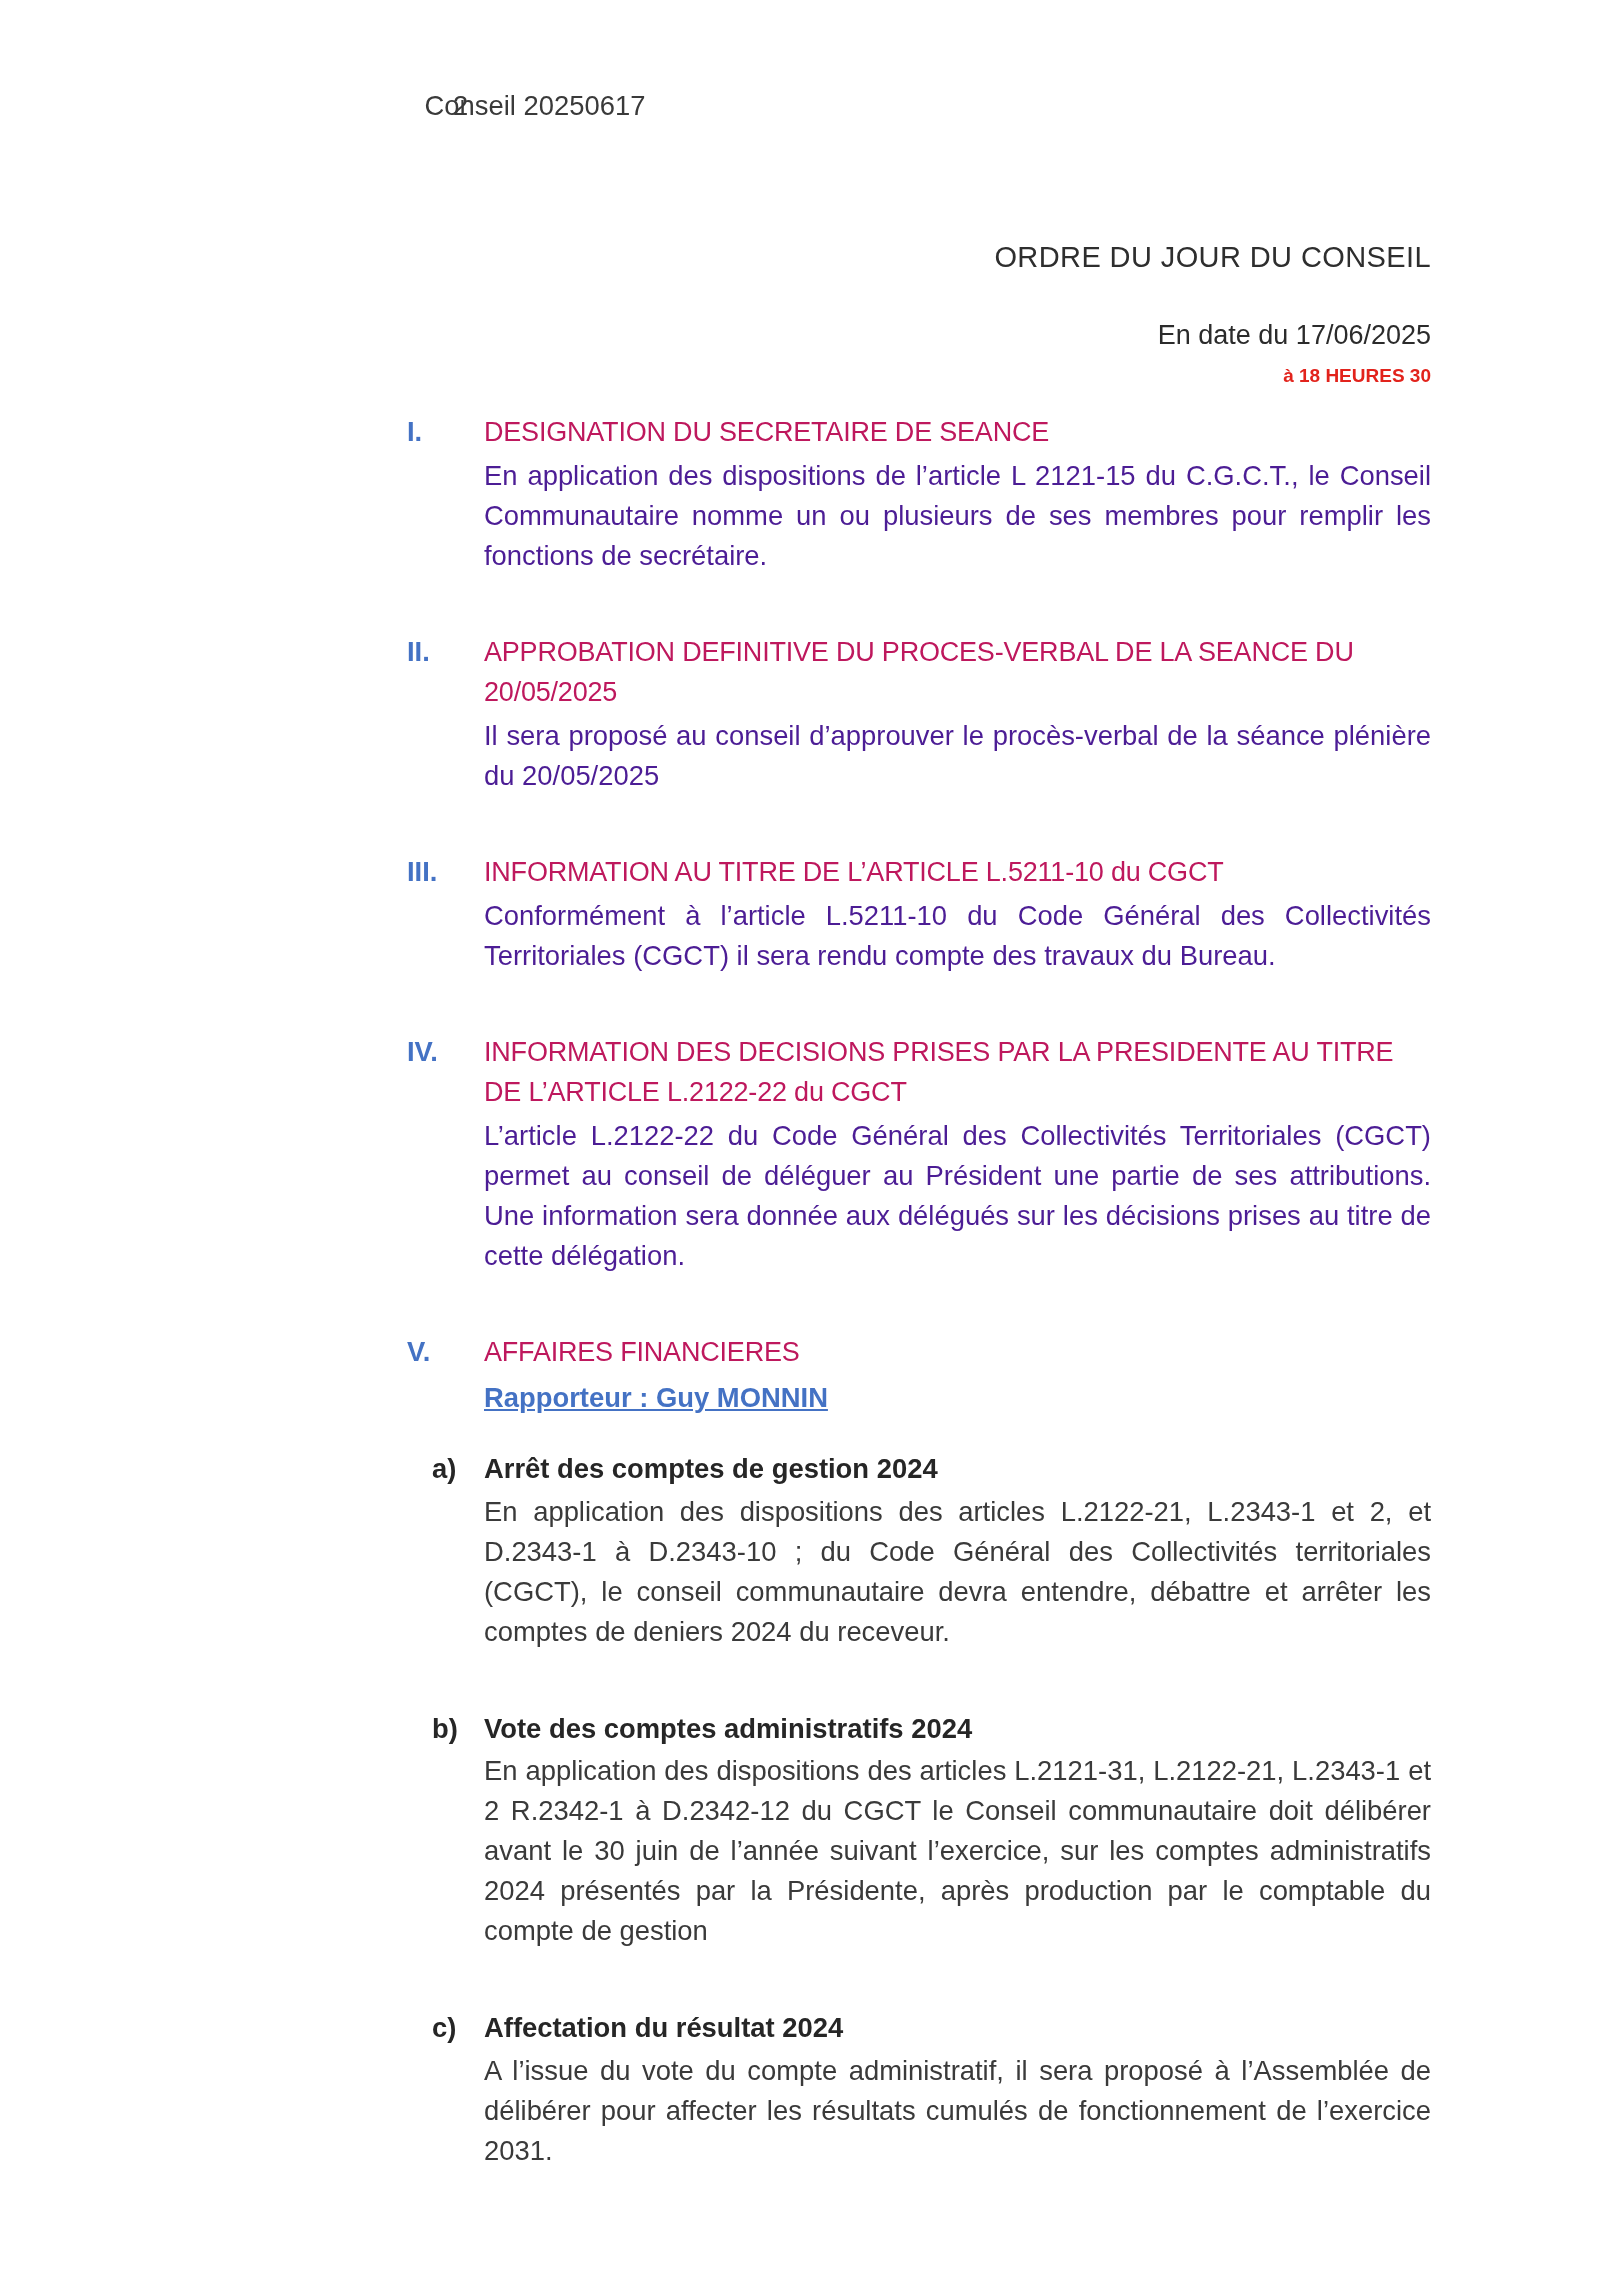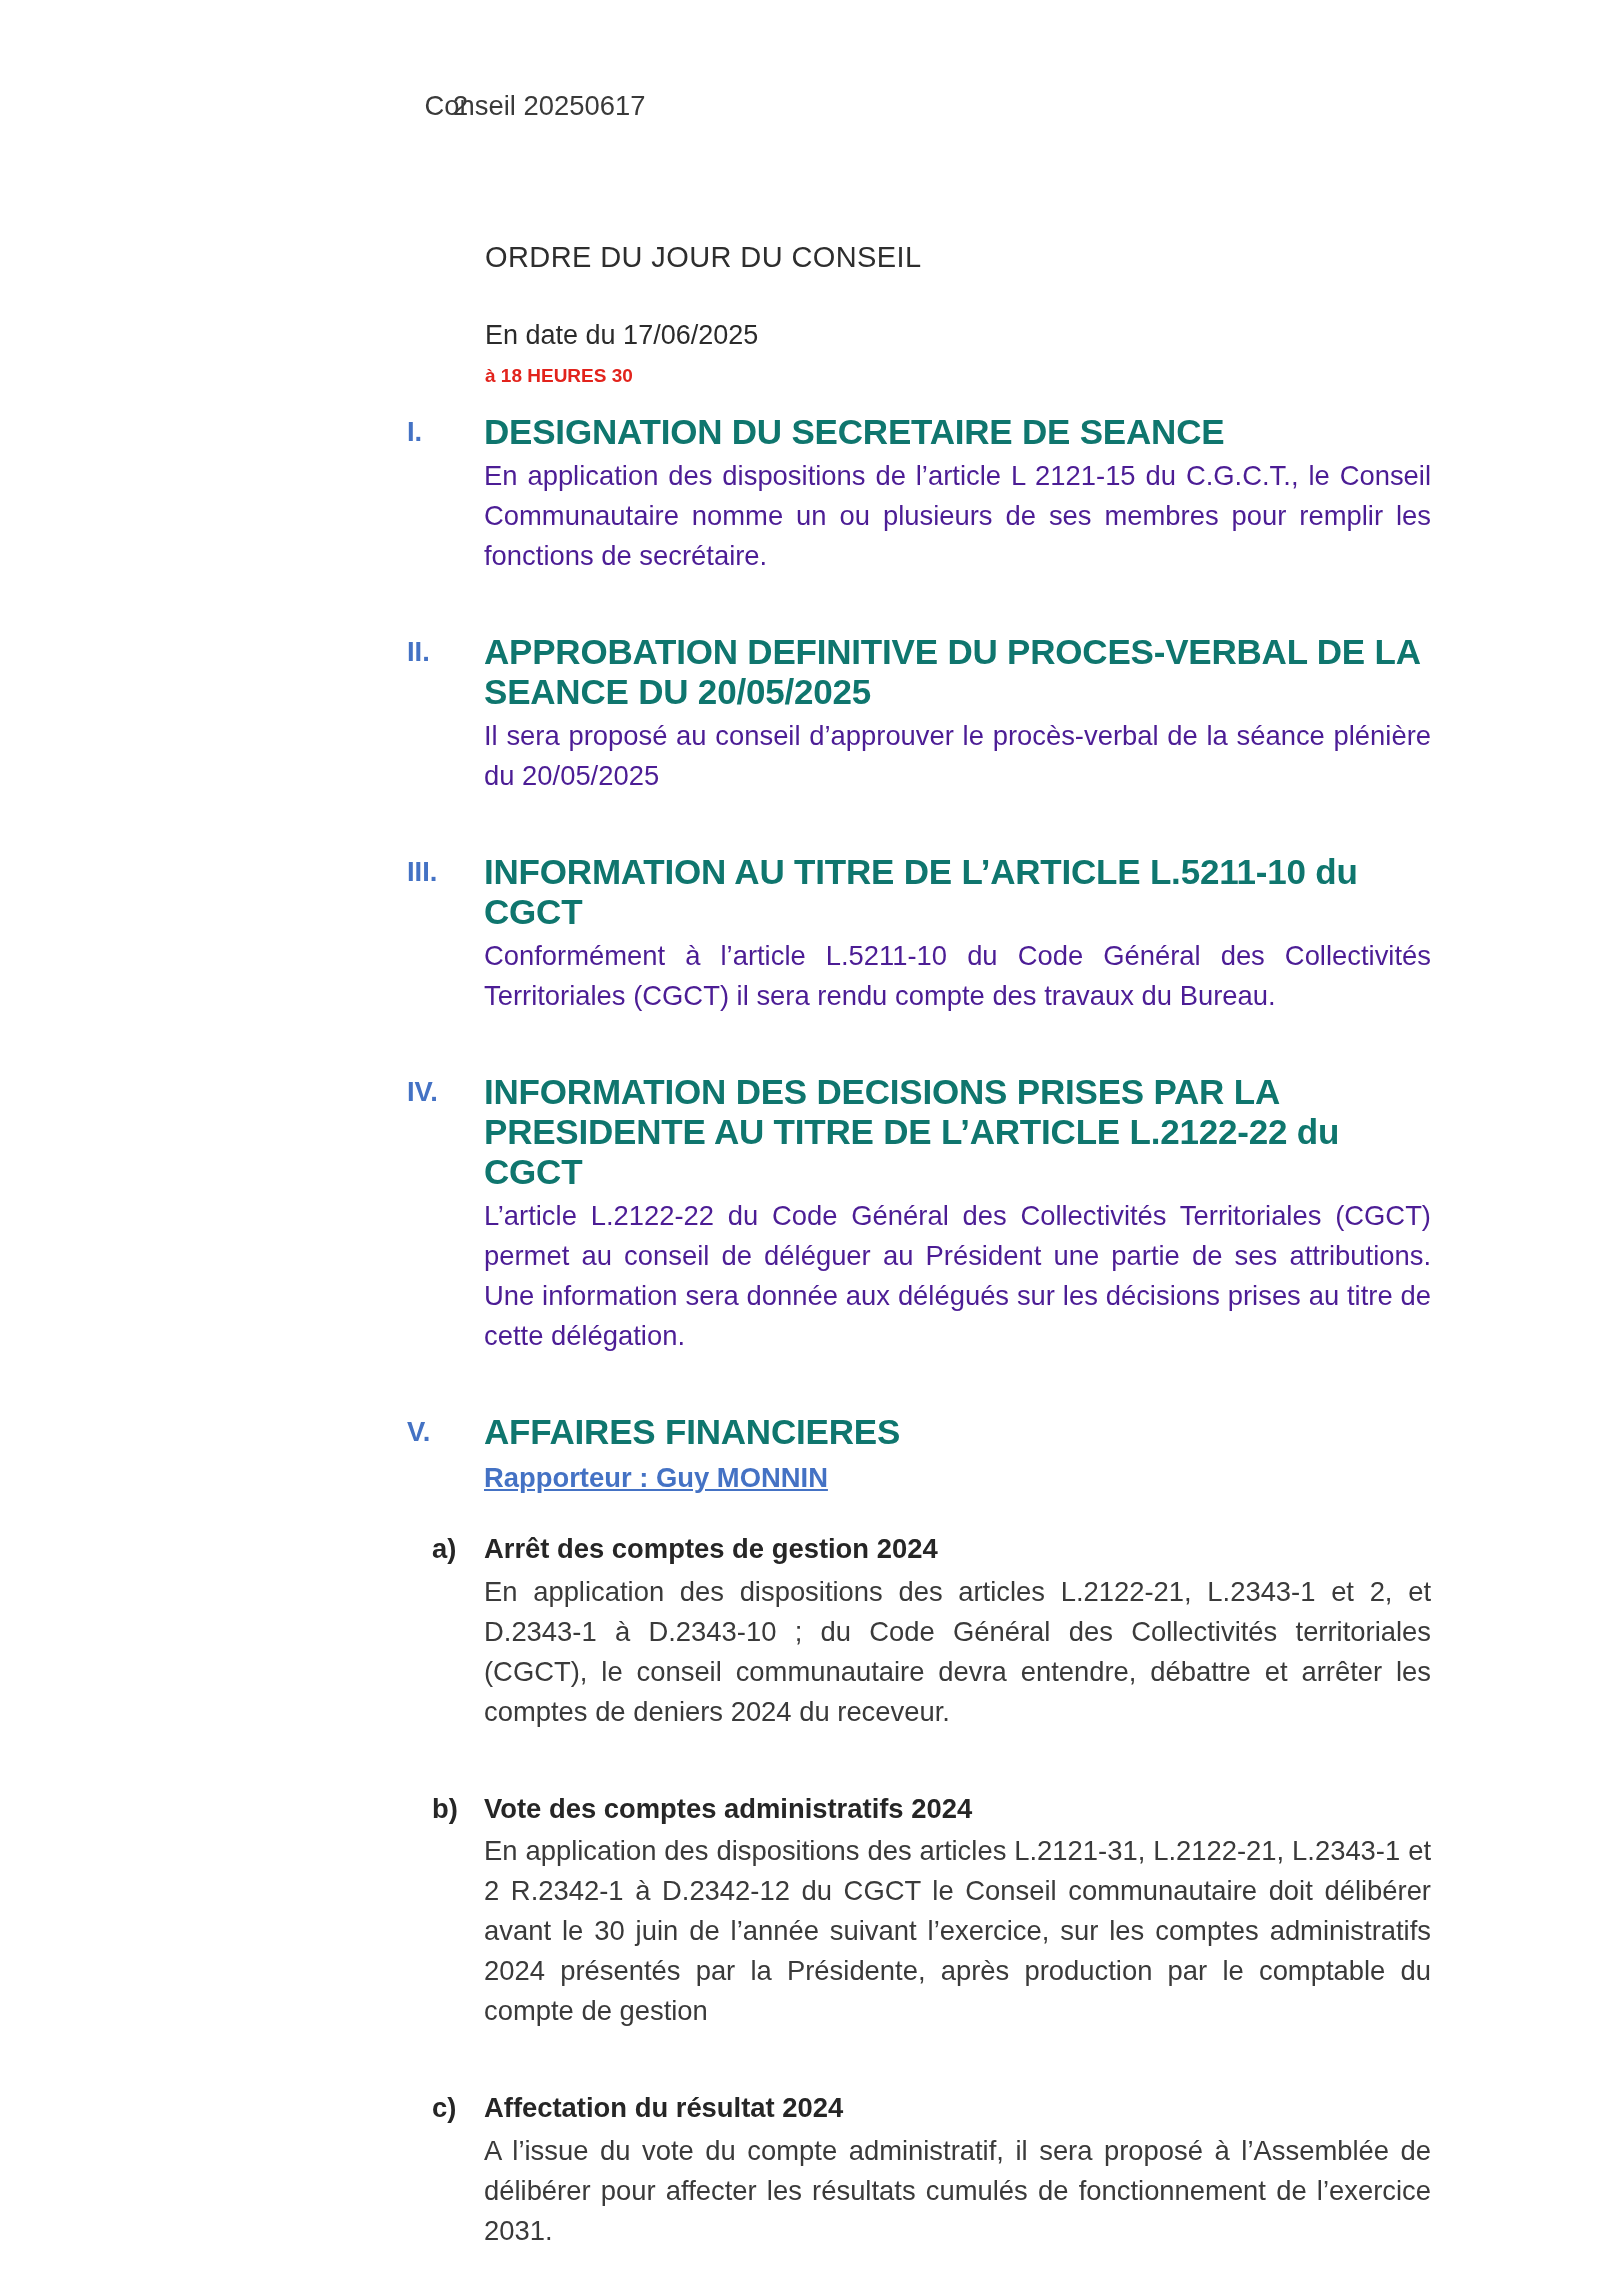--- a/index.html
+++ b/index.html
@@ -15,36 +15,36 @@
     width:1621px; height:2293px;
     padding:90px 190px 0 407px;
     overflow:hidden;
   }
   
   .header { position:relative; height:37px; font-size:27.4px; color:#3a3a3a; }
   .page-num { position:absolute; left:46px; top:0; }
   .header-title { display:block; text-align:left; padding-left:17.6px; }
 
   
-  .title-block { margin-top:114px; text-align:left; padding-left:78px; }
+  .title-block { margin-top:114px; text-align:right; padding-left:78px; }
   .doc-title { font-size:29px; color:#2e2e2e; letter-spacing:0.4px; }
   .doc-date  { margin-top:46px; font-size:27px; font-weight:normal; color:#2b2b2b; }
   .doc-time  { margin-top:13.7px; font-size:19px; font-weight:bold; color:#e2231c; }
 
   
   .sections { margin-top:25.5px; }
   .section { display:flex; margin-bottom:56px; }
   .numeral {
     width:77px; flex-shrink:0;
     font-size:27.4px; font-weight:bold; color:#4472c4;
     line-height:40px;
   }
   .sec-content { flex:1; min-width:0; }
   .sec-heading {
-    font-size:35px; font-weight:bold; color:#0f766e;
+    font-size:27px; font-weight:normal; color:#be185d;
     line-height:40px; letter-spacing:-0.2px;
   }
   .sec-subheading {
     font-size:27.4px; font-weight:bold; color:#4472c4;
     line-height:40px; margin-top:5.9px;text-decoration:underline;
   }
   .sec-body {
     margin:3.9px 0 0 0;
     font-size:27.4px; line-height:40px; color:#4c1d95;
     text-align:justify;

